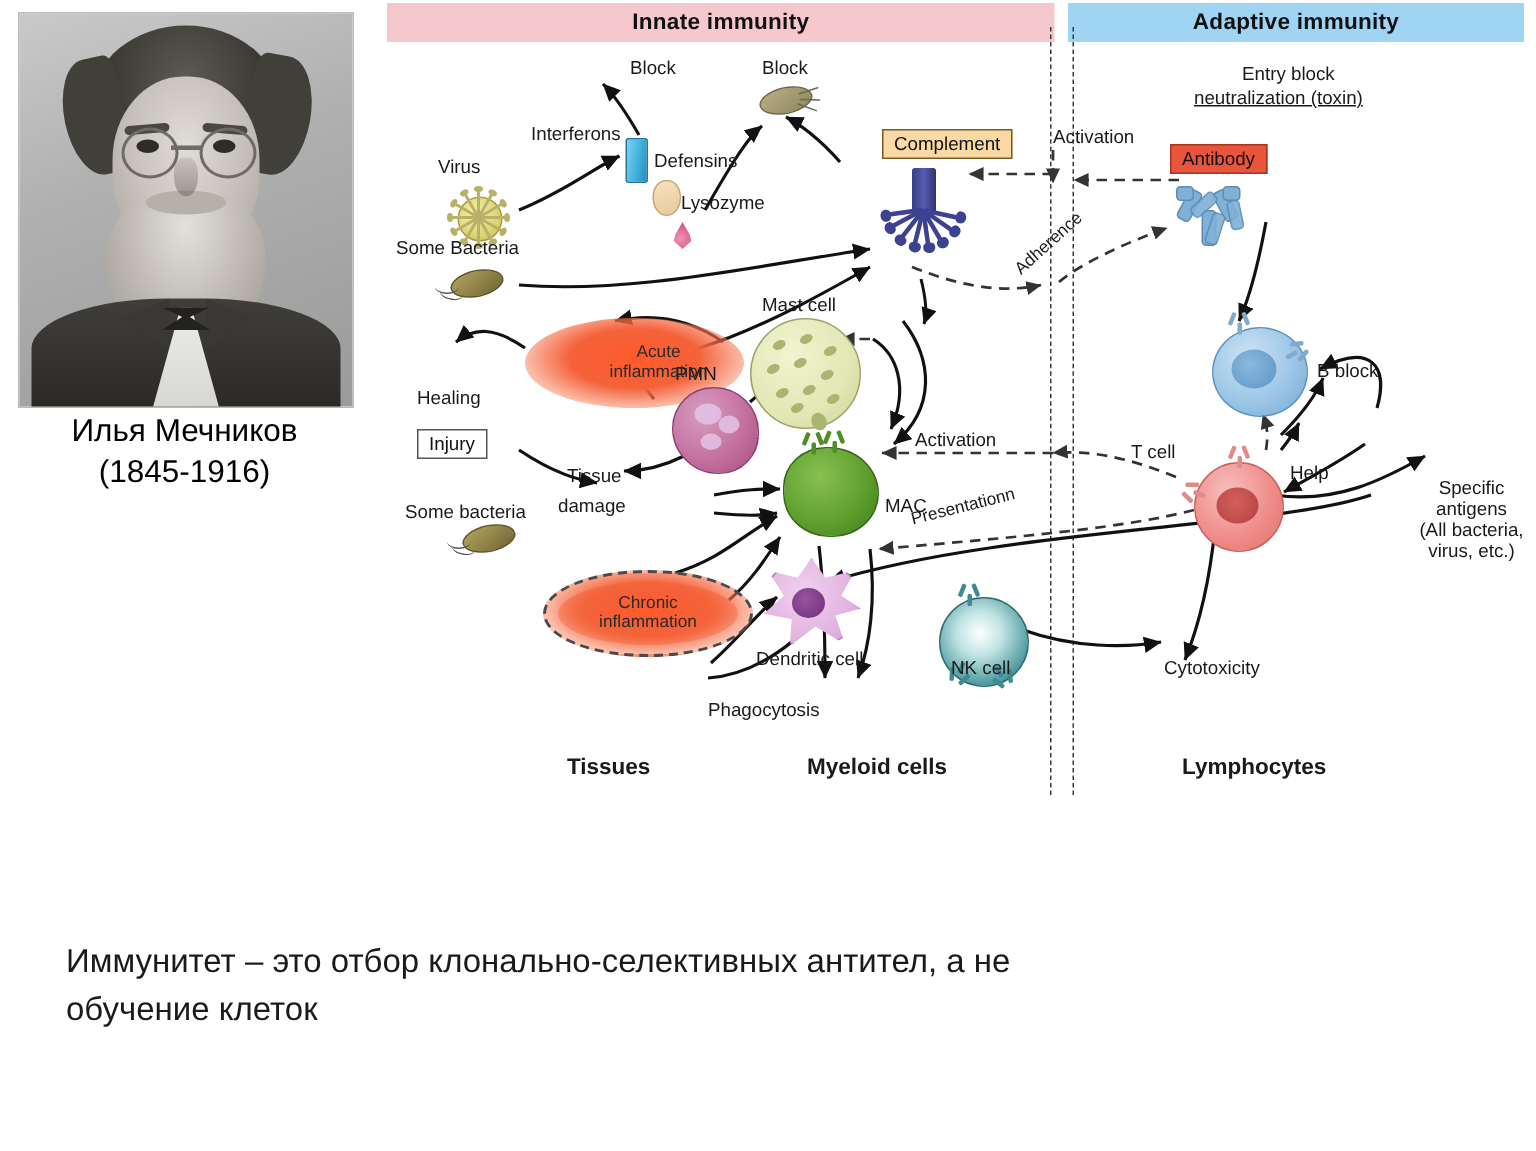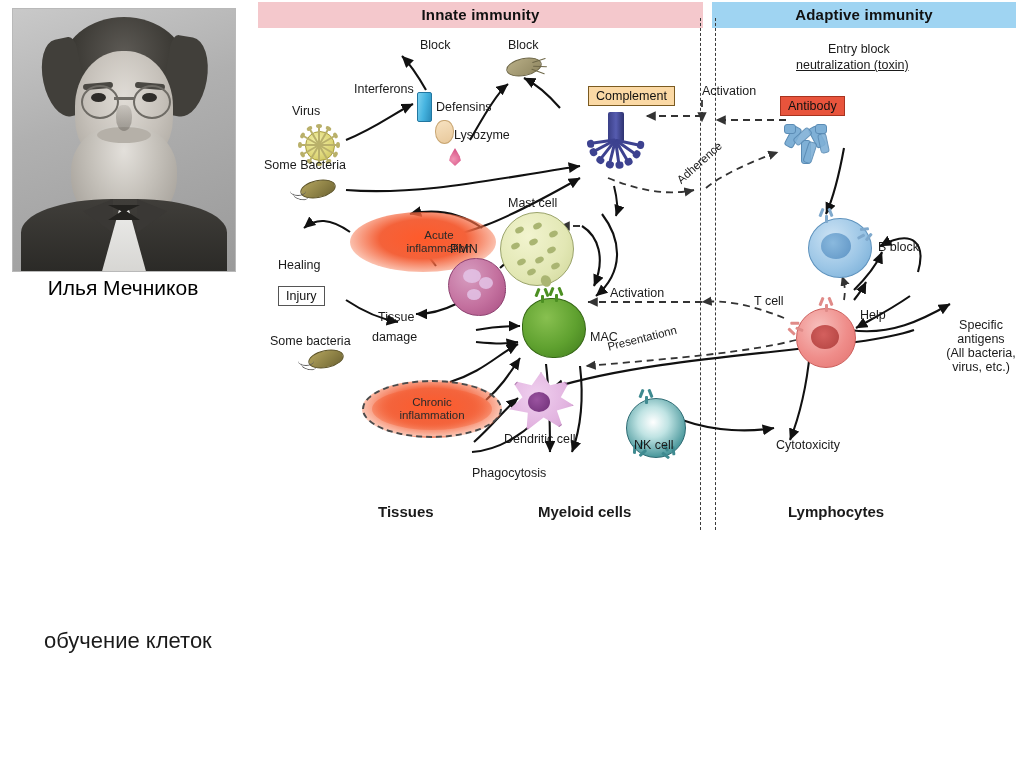--- a/index.html
+++ b/index.html
@@ -192,20 +192,21 @@
     <div class="pg ph-bridge"></div>
     <div class="pg ph-nose"></div>
     <div class="pg ph-body"></div>
     <div class="pg ph-collarL"></div>
     <div class="pg ph-collarR"></div>
     <div class="pg ph-shirt"></div>
     <div class="pg ph-bow"></div>
   </div>
   <div id="portrait-caption">
     <div>Илья Мечников</div>
+    <div>(1845-1916)</div>
   </div>
 </div>
 
 <div id="diagram">
 
   <div id="hdr-innate">
     <div class="hdr-txt">Innate immunity</div>
   </div>
   <div id="hdr-adaptive">
     <div class="hdr-txt">Adaptive immunity</div>
@@ -480,14 +481,15 @@
     <div>(All bacteria,</div>
     <div>virus, etc.)</div>
   </div>
 
   <div class="lbl lbl-b" style="left:128px;top:505px;">Tissues</div>
   <div class="lbl lbl-b" style="left:288px;top:505px;">Myeloid cells</div>
   <div class="lbl lbl-b" style="left:538px;top:505px;">Lymphocytes</div>
 </div>
 
 <div id="bottom-caption">
+  <div>Иммунитет – это отбор клонально-селективных антител, а не</div>
   <div>обучение клеток</div>
 </div>
 
 </body></html>

